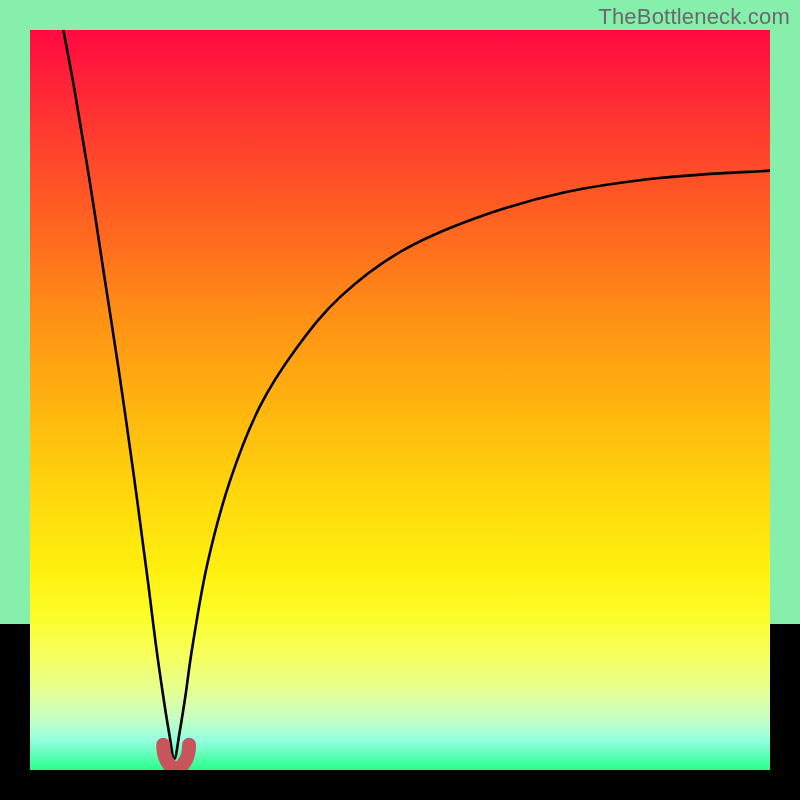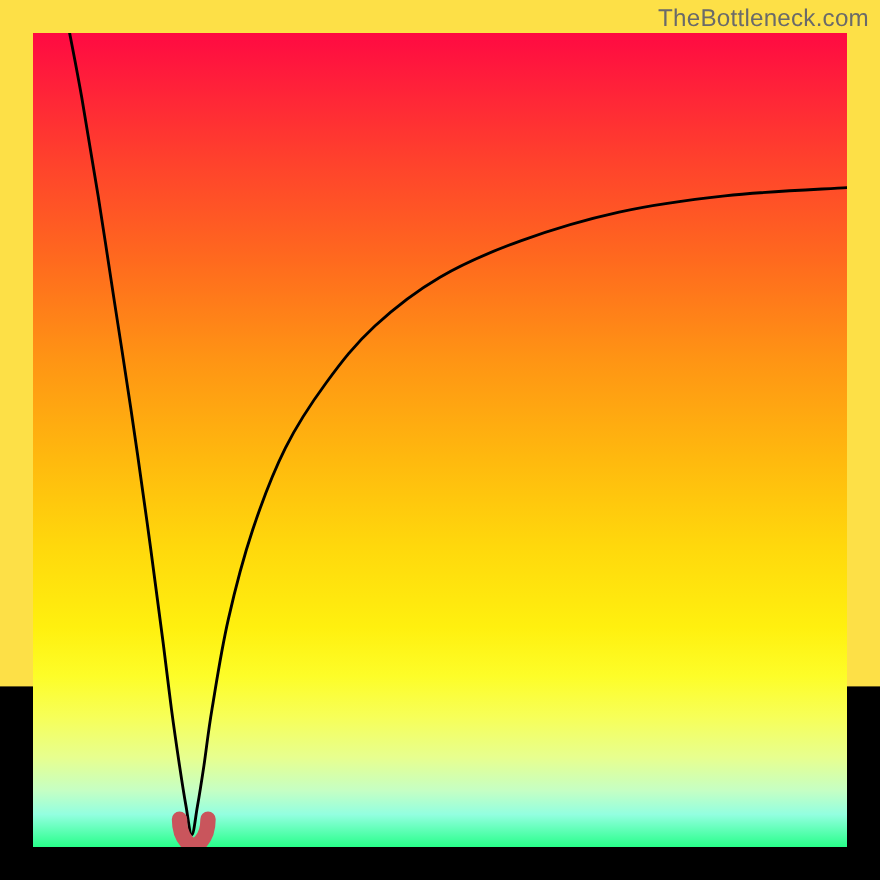--- a/index.html
+++ b/index.html
@@ -8,21 +8,21 @@
     width: 800px;
     height: 800px;
     overflow: hidden;
     background: #000;
     font-family: Arial, Helvetica, sans-serif;
   }
   .frame {
     position: absolute;
     left: 0; top: 0;
     width: 800px; height: 624px;
-    background: #fde047;
+    background: #86efac;
   }
   .plot {
     position: absolute;
     left: 30px;
     top: 30px;
     width: 740px;
     height: 740px;
     overflow: hidden;
   }
   .gradient {

